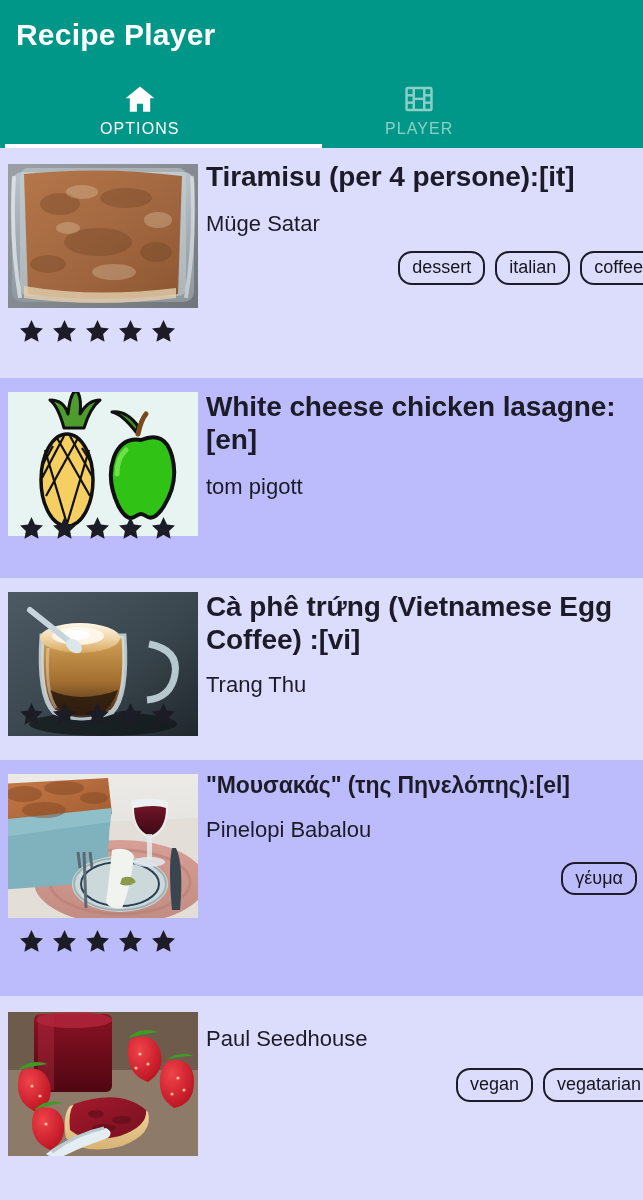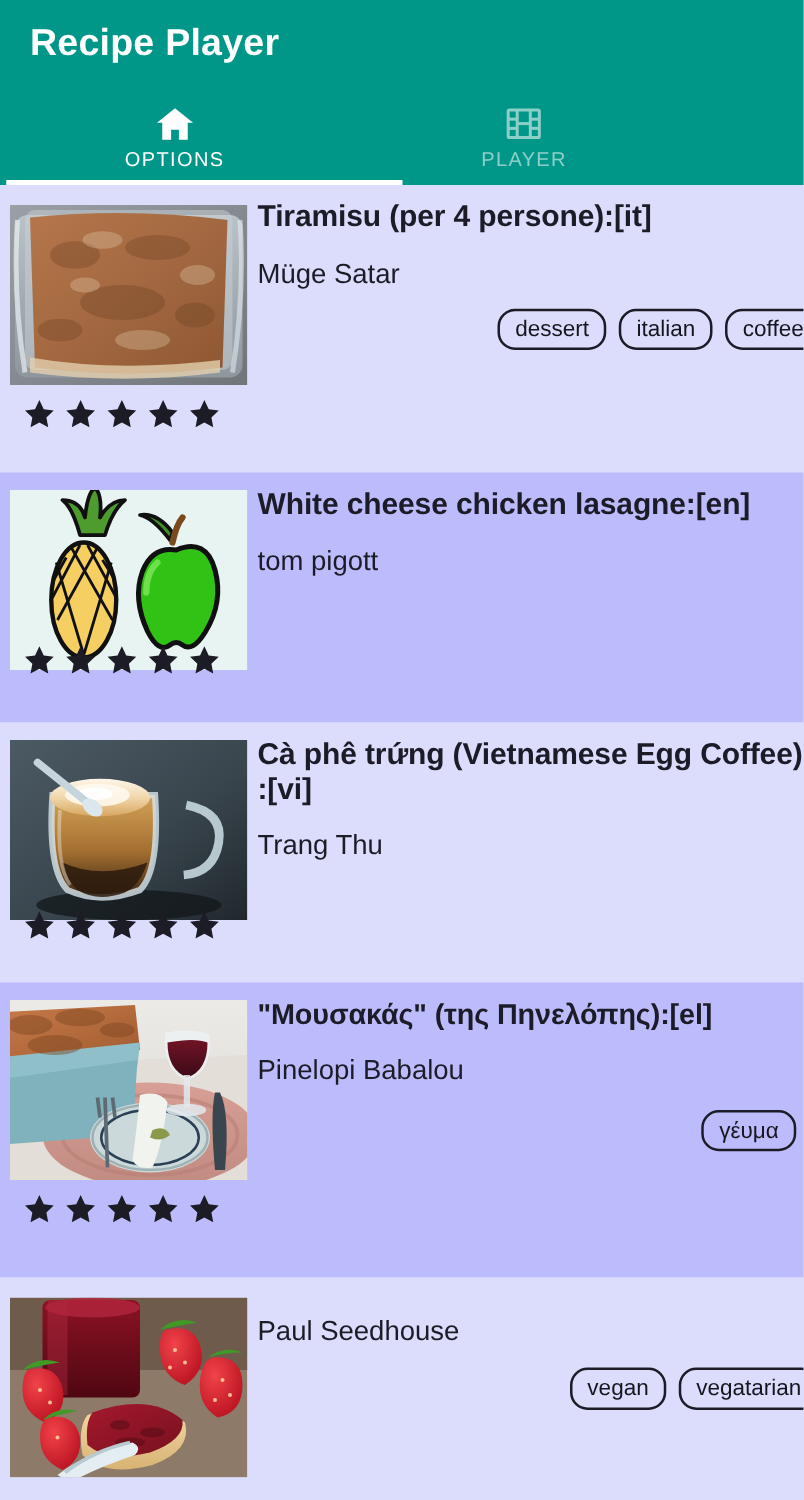--- a/index.html
+++ b/index.html
@@ -23,21 +23,21 @@
   .appbar {
     position: absolute;
     top: 0; left: 0;
     width: 643px;
     height: 148px;
     background: #009688;
   }
 
   .appbar-title {
     position: absolute;
-    left: 24px;
+    left: 16px;
     top: 18px;
     font-size: 30px;
     font-weight: bold;
     color: #ffffff;
     letter-spacing: 0.2px;
     white-space: nowrap;
   }
 
   .tabrow {
     position: absolute;
@@ -126,21 +126,21 @@
     display: block;
   }
 
   .textcol {
     flex: 1 1 auto;
     min-width: 0;
     padding: 12px 0 0 8px;
   }
 
   .recipe-title {
-    font-size: 24px;
+    font-size: 28px;
     font-weight: bold;
     color: #1c1c28;
     line-height: 1.18;
     letter-spacing: -0.1px;
     word-break: break-word;
   }
 
   .recipe-author {
     margin-top: 18px;
     font-size: 22px;
@@ -365,21 +365,21 @@
             </svg></span>
         <span class="star"><svg width="27" height="27" viewBox="0 0 24 24">
               <path fill="#1c1c26" d="M12 1.8l3.1 6.6 7.1.9-5.2 4.9 1.3 7.0L12 17.8l-6.3 3.4 1.3-7.0L1.8 9.3l7.1-.9z"></path>
             </svg></span>
         <span class="star"><svg width="27" height="27" viewBox="0 0 24 24">
               <path fill="#1c1c26" d="M12 1.8l3.1 6.6 7.1.9-5.2 4.9 1.3 7.0L12 17.8l-6.3 3.4 1.3-7.0L1.8 9.3l7.1-.9z"></path>
             </svg></span>
       </div>
     </div>
 
-    <div class="card card-light" style="height:208px;">
+    <div class="card card-light" style="height:182px;">
       <div class="card-body">
         <div class="thumb-wrap" style="margin-top:14px;">
           <div class="thumb">
             <svg class="art" viewBox="0 0 190 144" preserveAspectRatio="none">
               <defs>
                 <linearGradient id="ccBg" x1="0" y1="0" x2="1" y2="1">
                   <stop offset="0" stop-color="#4c5a63"></stop>
                     <stop offset="0.55" stop-color="#3a464e"></stop>
                   <stop offset="1" stop-color="#20282d"></stop>
                 </linearGradient>

